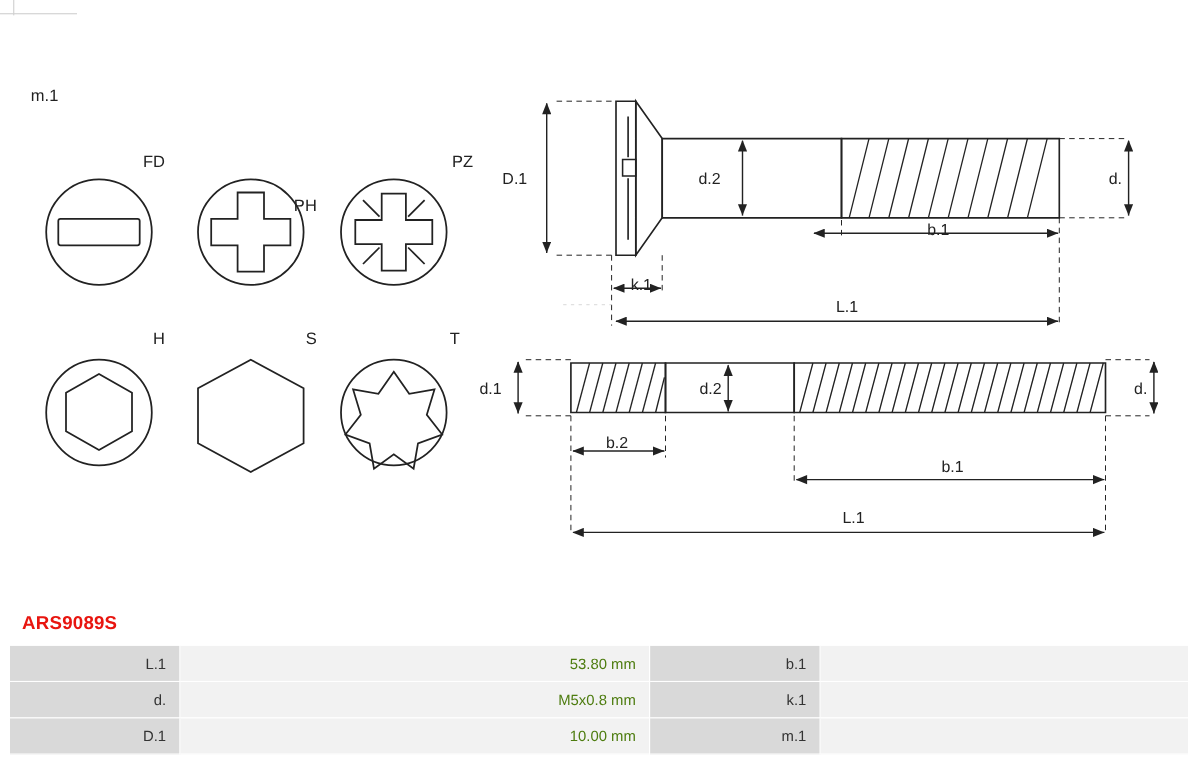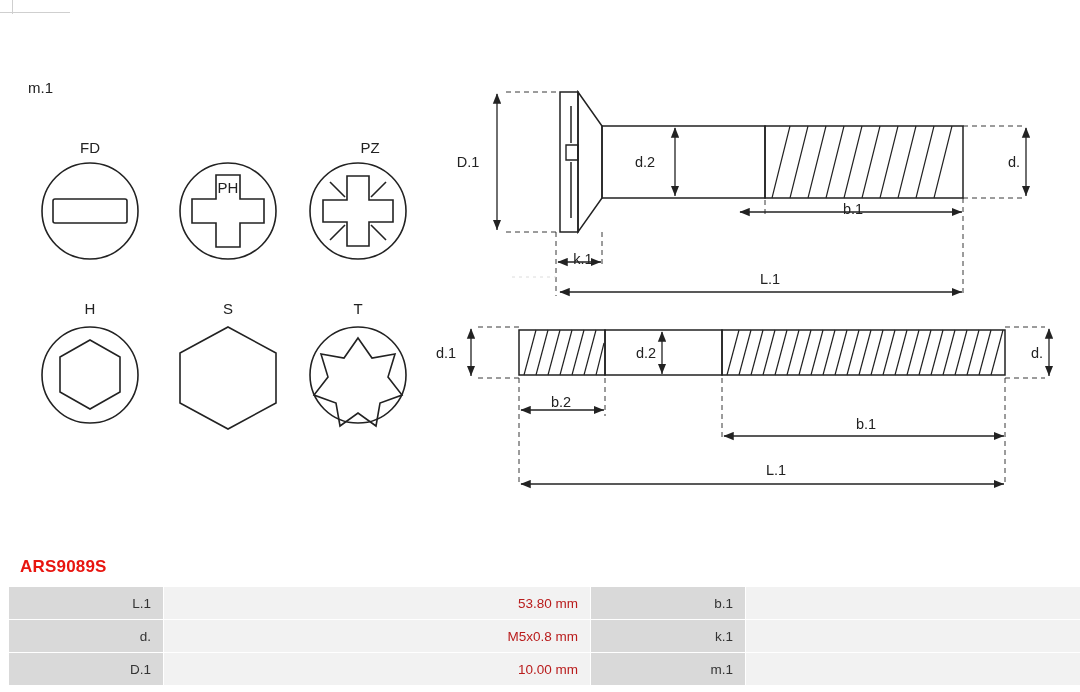--- a/index.html
+++ b/index.html
@@ -40,21 +40,21 @@
     left: 28px;
     top: 79px;
     font-size: 15px;
     color: #222;
   }
   
   .head-label {
     position: absolute;
     font-size: 15px;
     color: #222;
-    text-align: center;
+    text-align: right;
     width: 120px;
   }
   
   .part-number {
     position: absolute;
     left: 20px;
     top: 557px;
     font-size: 17px;
     font-weight: bold;
     color: #e8150f;
@@ -66,21 +66,21 @@
     position: absolute;
     left: 8px;
     top: 586px;
     width: 1064px;
     border-collapse: collapse;
     table-layout: fixed;
   }
   .spec-table td {
     height: 32px;
     font-size: 13.5px;
-    color: #b91c1c;
+    color: #4d7c0f;
     border: 1px solid #ffffff;
     padding: 0 12px;
   }
   .spec-table td.key {
     background: #d9d9d9;
     text-align: right;
     width: 130px;
     color: #333;
   }
   .spec-table td.val {

